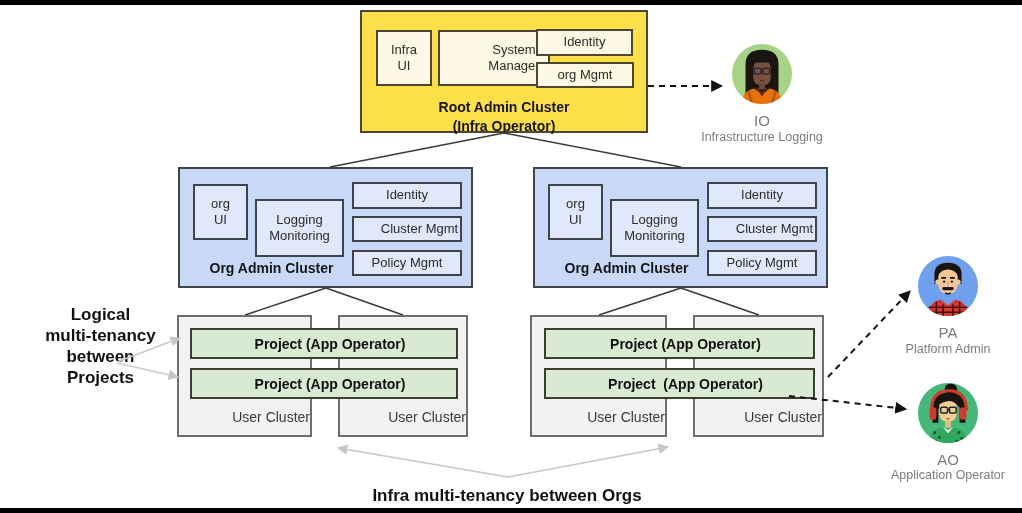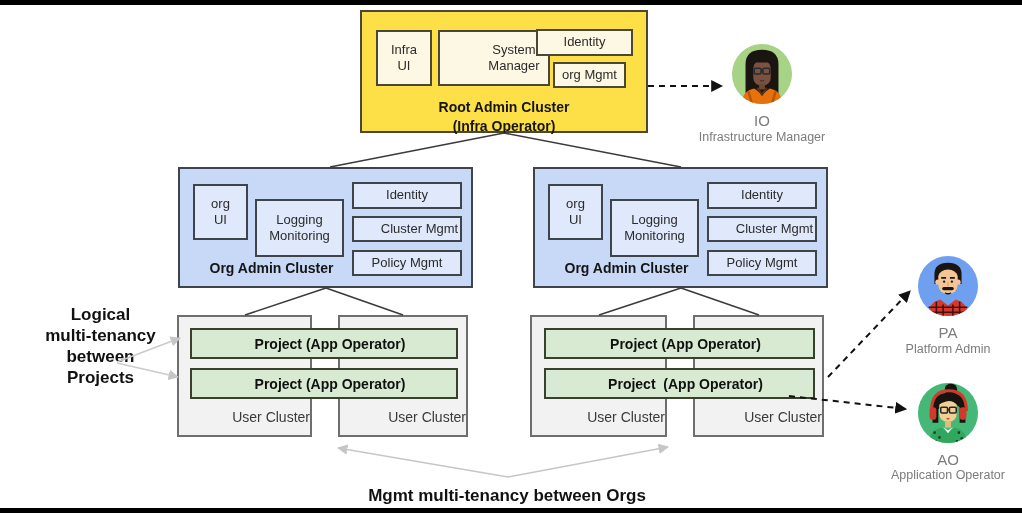--- a/index.html
+++ b/index.html
@@ -20,21 +20,21 @@
   .comp {
     position:absolute; box-sizing:border-box; display:flex; align-items:center; justify-content:center;
     text-align:center; font-size:13px; color:#2B2B2B; line-height:1.25; white-space:pre-line;
   }
   .root-box .comp { background:#FDF8E4; border:2px solid #4C4637; }
   .org-box  .comp { background:#E0E9FB; border:2px solid #3F444B; }
 
   .c-infra-ui   { left:14px;  top:18px; width:56px; height:56px; }
   .c-sys-mgr    { left:76px;  top:18px; width:112px; height:56px;padding-left:40px; }
   .c-r-identity { left:174px; top:17px; width:97px; height:27px; }
-  .c-org-mgmt   { left:174px; top:50px; width:73px; height:26px;margin-left:17px; }
+  .c-org-mgmt   { left:174px; top:50px; width:98px; height:26px; }
 
   .c-org-ui     { left:13px;  top:15px; width:55px;  height:56px; }
   .c-logging    { left:75px;  top:13px; width:89px;  height:58px;margin-top:17px; }
   .c-o-identity { left:172px; top:13px; width:110px; height:27px; }
   .c-cl-mgmt    { left:172px; top:47px; width:110px; height:26px;padding-left:25px; }
   .c-po-mgmt    { left:172px; top:81px; width:110px; height:26px; }
 
   .cluster-title { position:absolute; font-weight:bold; font-size:14px; color:#141414; text-align:center; white-space:pre-line; line-height:19px; }
   .root-title { left:0; right:0; top:86px; }
   .org-title  { left:14px; bottom:8px; width:155px; }
@@ -133,21 +133,21 @@
 
   <div class="project pg-left p-row1">Project (App Operator)</div>
   <div class="project pg-left p-row2">Project (App Operator)</div>
   <div class="project pg-right p-row1">Project (App Operator)</div>
   <div class="project pg-right p-row2">Project  (App Operator)</div>
 
   <div class="note note-logical">Logical
 multi-tenancy
 between
 Projects</div>
-  <div class="note note-hard">Mgmt multi-tenancy between Orgs</div>
+  <div class="note note-hard">Infra multi-tenancy between Orgs</div>
 
   <div class="actor actor-circle io-circle">
     <svg width="62" height="62" viewBox="0 0 64 64">
       <defs>
           <clipPath id="ioClip">
             <circle cx="32" cy="32" r="31"></circle>
           </clipPath>
         </defs>
       <circle cx="32" cy="32" r="31" fill="#A7D387"></circle>
       <g clip-path="url(#ioClip)">
@@ -161,21 +161,21 @@
         </g>
         <path d="M30 38.5 Q32 40 34 38.5" stroke="#4A2E1F" stroke-width="1.2" fill="none"></path>
         <rect x="29" y="42" width="6" height="6" fill="#6E4936"></rect>
         <path d="M10 64 Q12 49 24 47 L32 53 L40 47 Q52 49 54 64 Z" fill="#E8710A"></path>
         <path d="M18 50 L22 64 M46 50 L42 64" stroke="#B9540A" stroke-width="2.5" fill="none"></path>
         <path d="M27 46.5 L32 53 L37 46.5" stroke="#57301A" stroke-width="2.4" fill="none"></path>
       </g>
     </svg>
   </div>
   <div class="actor-initials io-initials">IO</div>
-  <div class="actor-role io-role">Infrastructure Manager</div>
+  <div class="actor-role io-role">Infrastructure Logging</div>
 
   <div class="actor actor-circle pa-circle">
     <svg width="62" height="62" viewBox="0 0 64 64">
       <defs>
           <clipPath id="paClip">
             <circle cx="32" cy="32" r="31"></circle>
           </clipPath>
         </defs>
       <circle cx="32" cy="32" r="31" fill="#6FA0F0"></circle>
       <g clip-path="url(#paClip)">

